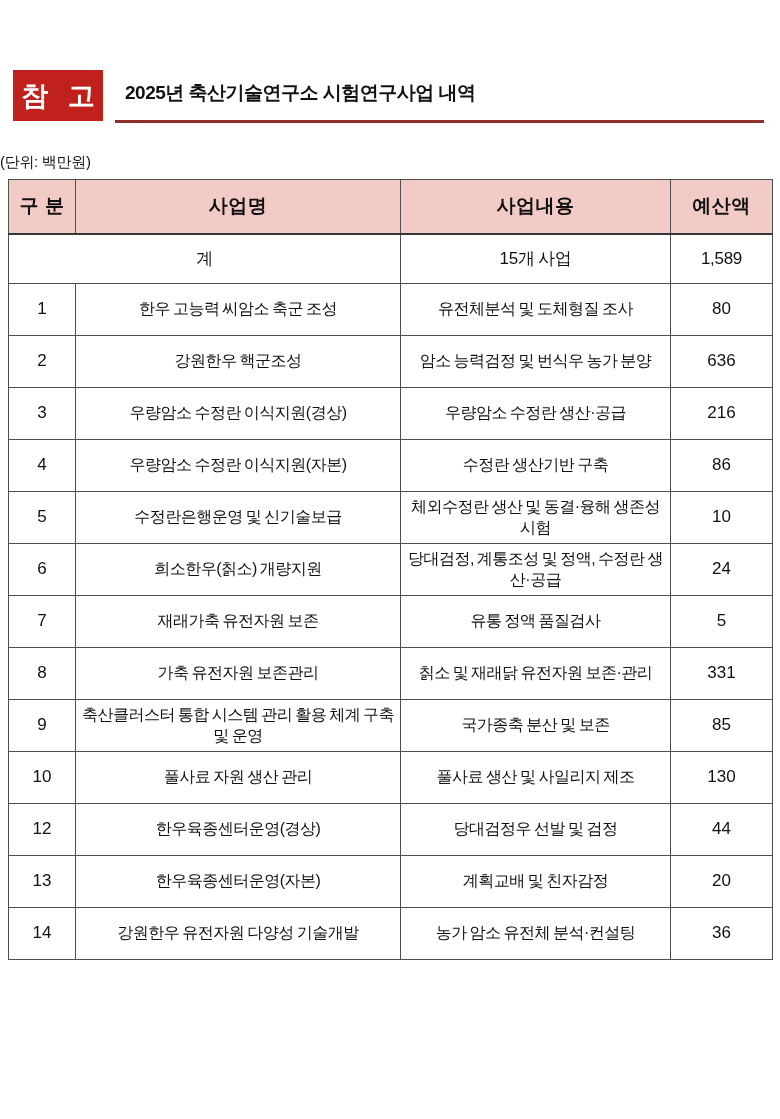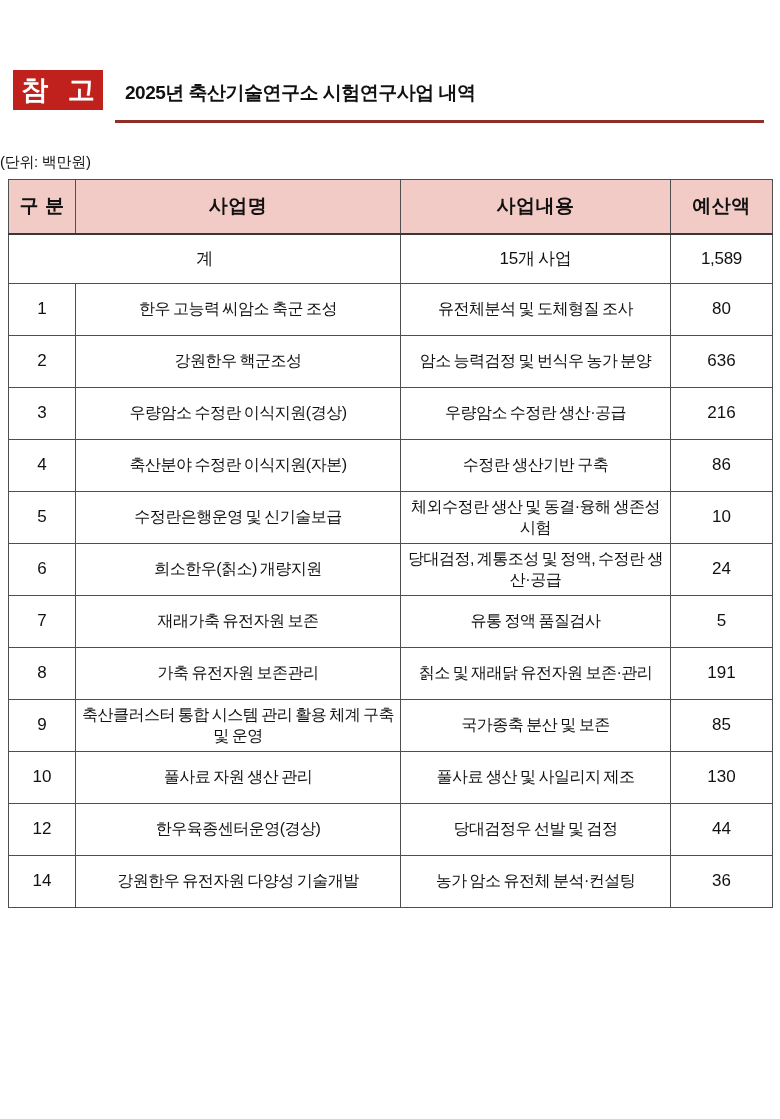--- a/index.html
+++ b/index.html
@@ -18,21 +18,21 @@
     color:var(--ink);
     position:relative;
     overflow:hidden;
   }
   .header{
     display:flex;
     align-items:flex-start;
     padding:70px 16px 0 13px;
   }
   .ref-box{
-    width:90px; height:40px;
+    width:90px; height:51px;
     background:var(--accent);
     color:#ffffff;
     font-size:27px; font-weight:bold;
     display:flex; align-items:center; justify-content:center;
     letter-spacing:6px; text-indent:6px;
     flex:0 0 auto;
   }
   .title-wrap{
     flex:1;
     margin-left:12px;
@@ -132,21 +132,21 @@
         <td class="num">636</td>
       </tr>
       <tr>
         <td class="num">3</td>
         <td>우량암소 수정란 이식지원(경상)</td>
         <td>우량암소 수정란 생산·공급</td>
         <td class="num">216</td>
       </tr>
       <tr>
         <td class="num">4</td>
-        <td>축산분야 수정란 이식지원(자본)</td>
+        <td>우량암소 수정란 이식지원(자본)</td>
         <td>수정란 생산기반 구축</td>
         <td class="num">86</td>
       </tr>
       <tr>
         <td class="num">5</td>
         <td>수정란은행운영 및 신기술보급</td>
         <td>체외수정란 생산 및 동결·융해 생존성 시험</td>
         <td class="num">10</td>
       </tr>
       <tr>
@@ -158,40 +158,46 @@
       <tr>
         <td class="num">7</td>
         <td>재래가축 유전자원 보존</td>
         <td>유통 정액 품질검사</td>
         <td class="num">5</td>
       </tr>
       <tr>
         <td class="num">8</td>
         <td>가축 유전자원 보존관리</td>
         <td>칡소 및 재래닭 유전자원 보존·관리</td>
-        <td class="num">191</td>
+        <td class="num">331</td>
       </tr>
       <tr>
         <td class="num">9</td>
         <td>축산클러스터 통합 시스템 관리 활용 체계 구축 및 운영</td>
         <td>국가종축 분산 및 보존</td>
         <td class="num">85</td>
       </tr>
       <tr>
         <td class="num">10</td>
         <td>풀사료 자원 생산 관리</td>
         <td>풀사료 생산 및 사일리지 제조</td>
         <td class="num">130</td>
       </tr>
       <tr>
         <td class="num">12</td>
         <td>한우육종센터운영(경상)</td>
         <td>당대검정우 선발 및 검정</td>
         <td class="num">44</td>
       </tr>
       <tr>
+        <td class="num">13</td>
+        <td>한우육종센터운영(자본)</td>
+        <td>계획교배 및 친자감정</td>
+        <td class="num">20</td>
+      </tr>
+      <tr>
         <td class="num">14</td>
         <td>강원한우 유전자원 다양성 기술개발</td>
         <td>농가 암소 유전체 분석·컨설팅</td>
         <td class="num">36</td>
       </tr>
     </tbody>
 </table>
 
 </body></html>

